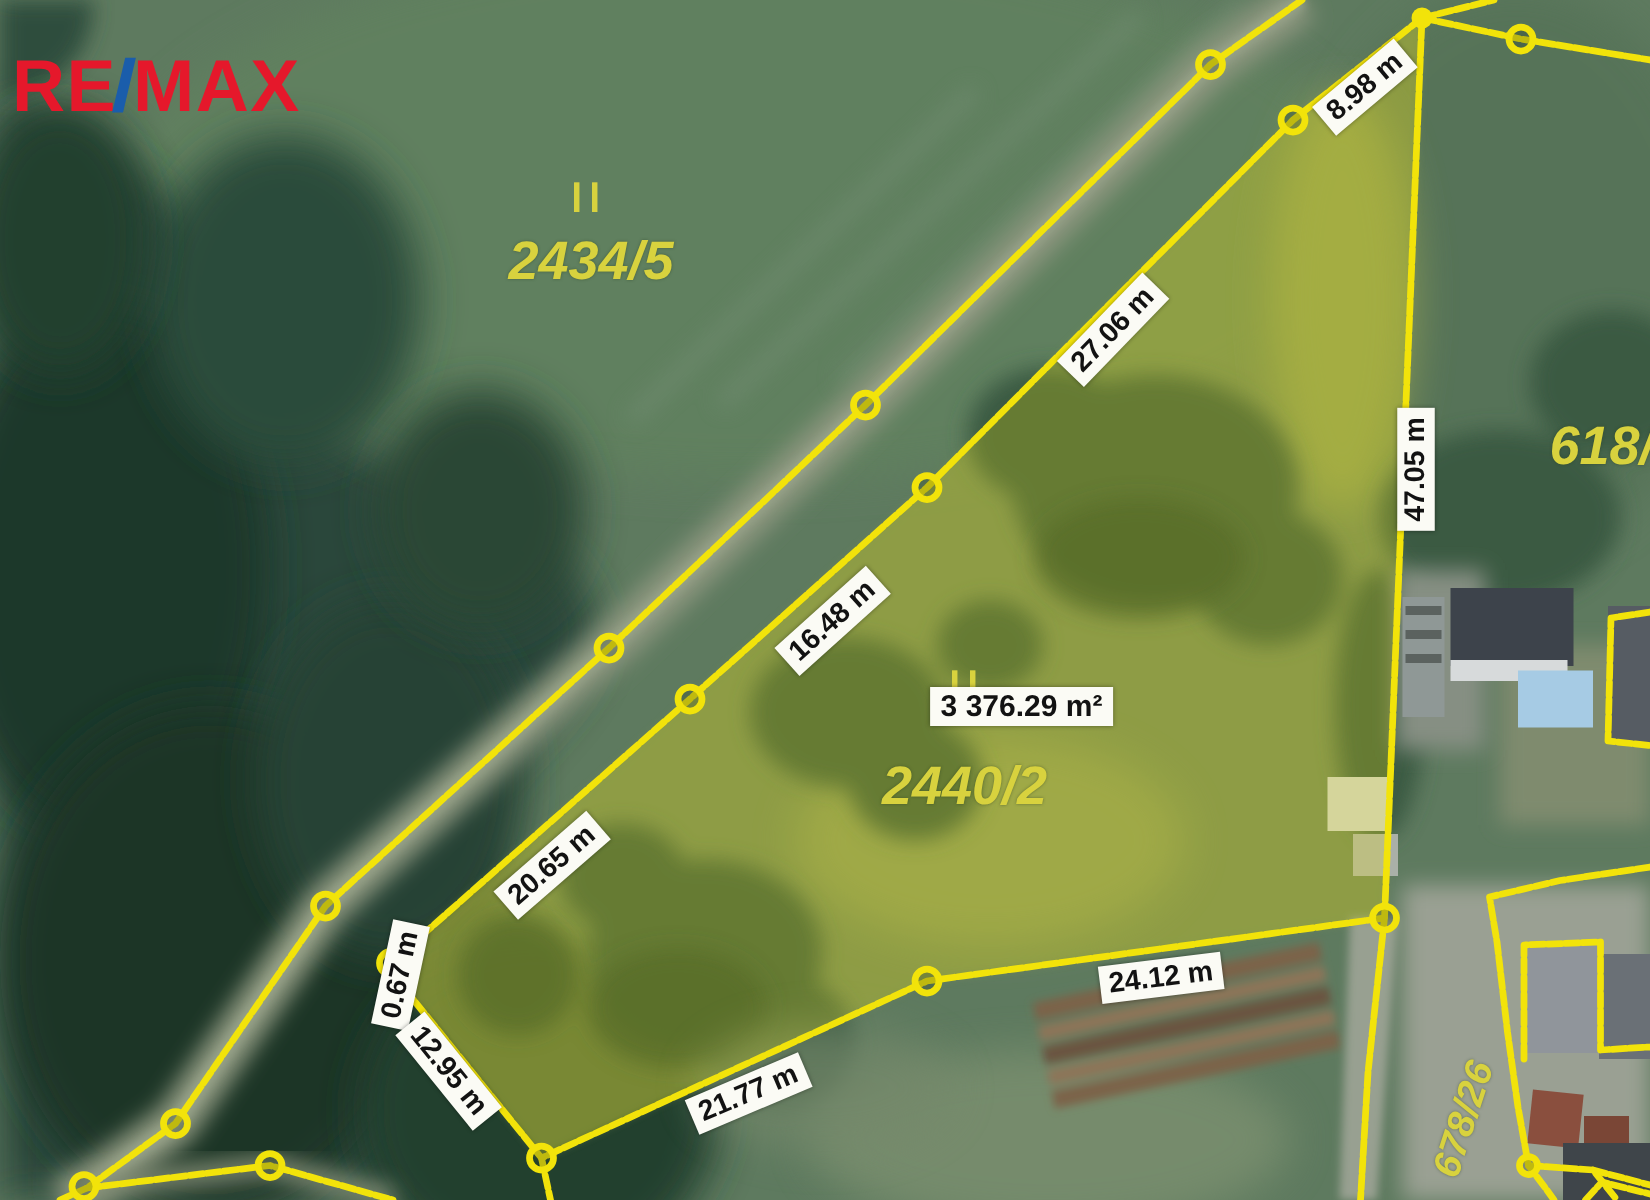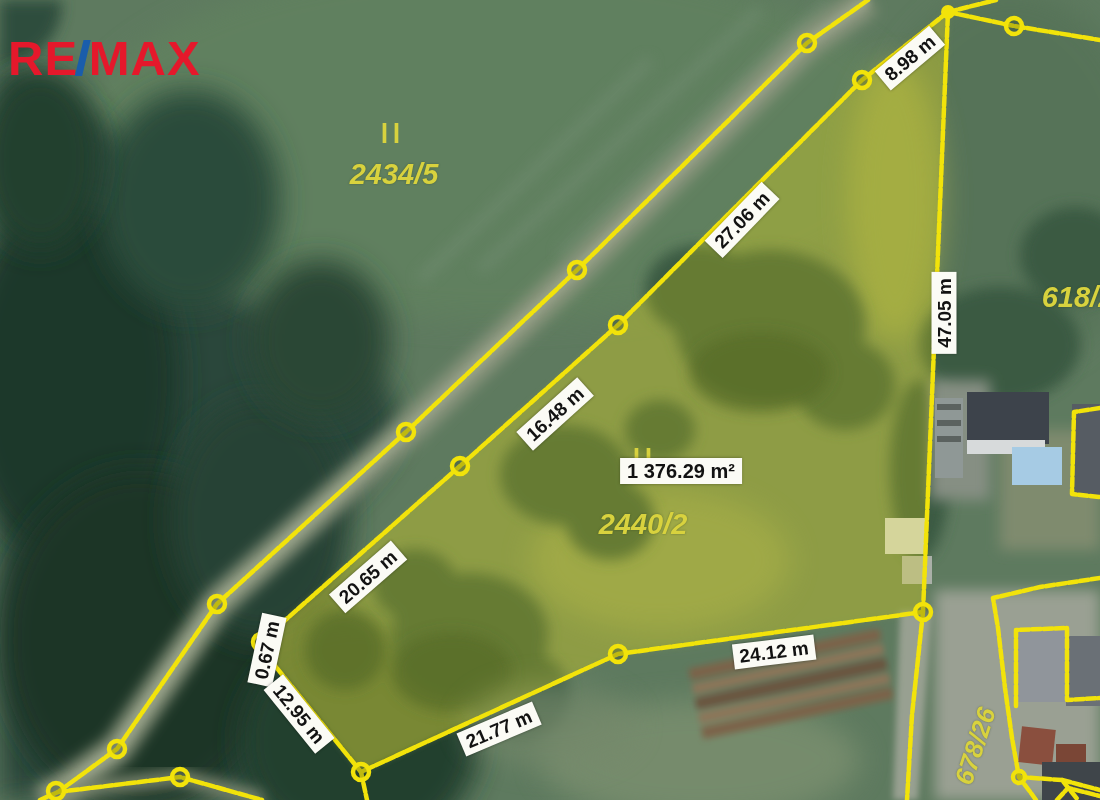--- a/index.html
+++ b/index.html
@@ -13,21 +13,21 @@
   
   .mlabel{
     position:absolute;white-space:nowrap;
     background:#fbfbf5;color:#121212;
     font-weight:bold;font-size:19px;line-height:25px;
     padding:0 6px;box-shadow:0 0 3px rgba(0,0,0,.4);
     transform-origin:center;z-index:30;
   }
   .plabel{
     position:absolute;white-space:nowrap;color:#d8d23e;
-    font-style:italic;font-weight:bold;font-size:29px;line-height:28px;
+    font-style:italic;font-weight:bold;font-size:36px;line-height:28px;
     text-shadow:0 0 2px rgba(40,60,30,.5);
     transform-origin:center;z-index:25;
   }
   .lsymbol{
     position:absolute;white-space:nowrap;color:#d8d23e;
     font-weight:bold;font-size:25px;line-height:25px;letter-spacing:5px;
     transform:translate(-50%,-50%) scaleY(1.15);
     transform-origin:center;z-index:20;
   }
   .arealabel{
@@ -226,21 +226,21 @@
   </div>
 
   <div class="lsymbol sym0">II</div>
   <div class="lsymbol sym1">II</div>
 
   <div class="plabel p0">2434/5</div>
   <div class="plabel p1">2440/2</div>
   <div class="plabel p2">618/2</div>
   <div class="plabel p3">678/26</div>
 
-  <div class="arealabel area0">1 376.29 m²</div>
+  <div class="arealabel area0">3 376.29 m²</div>
 
   <div class="mlabel m0">8.98 m</div>
   <div class="mlabel m1">27.06 m</div>
   <div class="mlabel m2">16.48 m</div>
   <div class="mlabel m3">20.65 m</div>
   <div class="mlabel m4">47.05 m</div>
   <div class="mlabel m5">0.67 m</div>
   <div class="mlabel m6">12.95 m</div>
   <div class="mlabel m7">21.77 m</div>
   <div class="mlabel m8">24.12 m</div>

